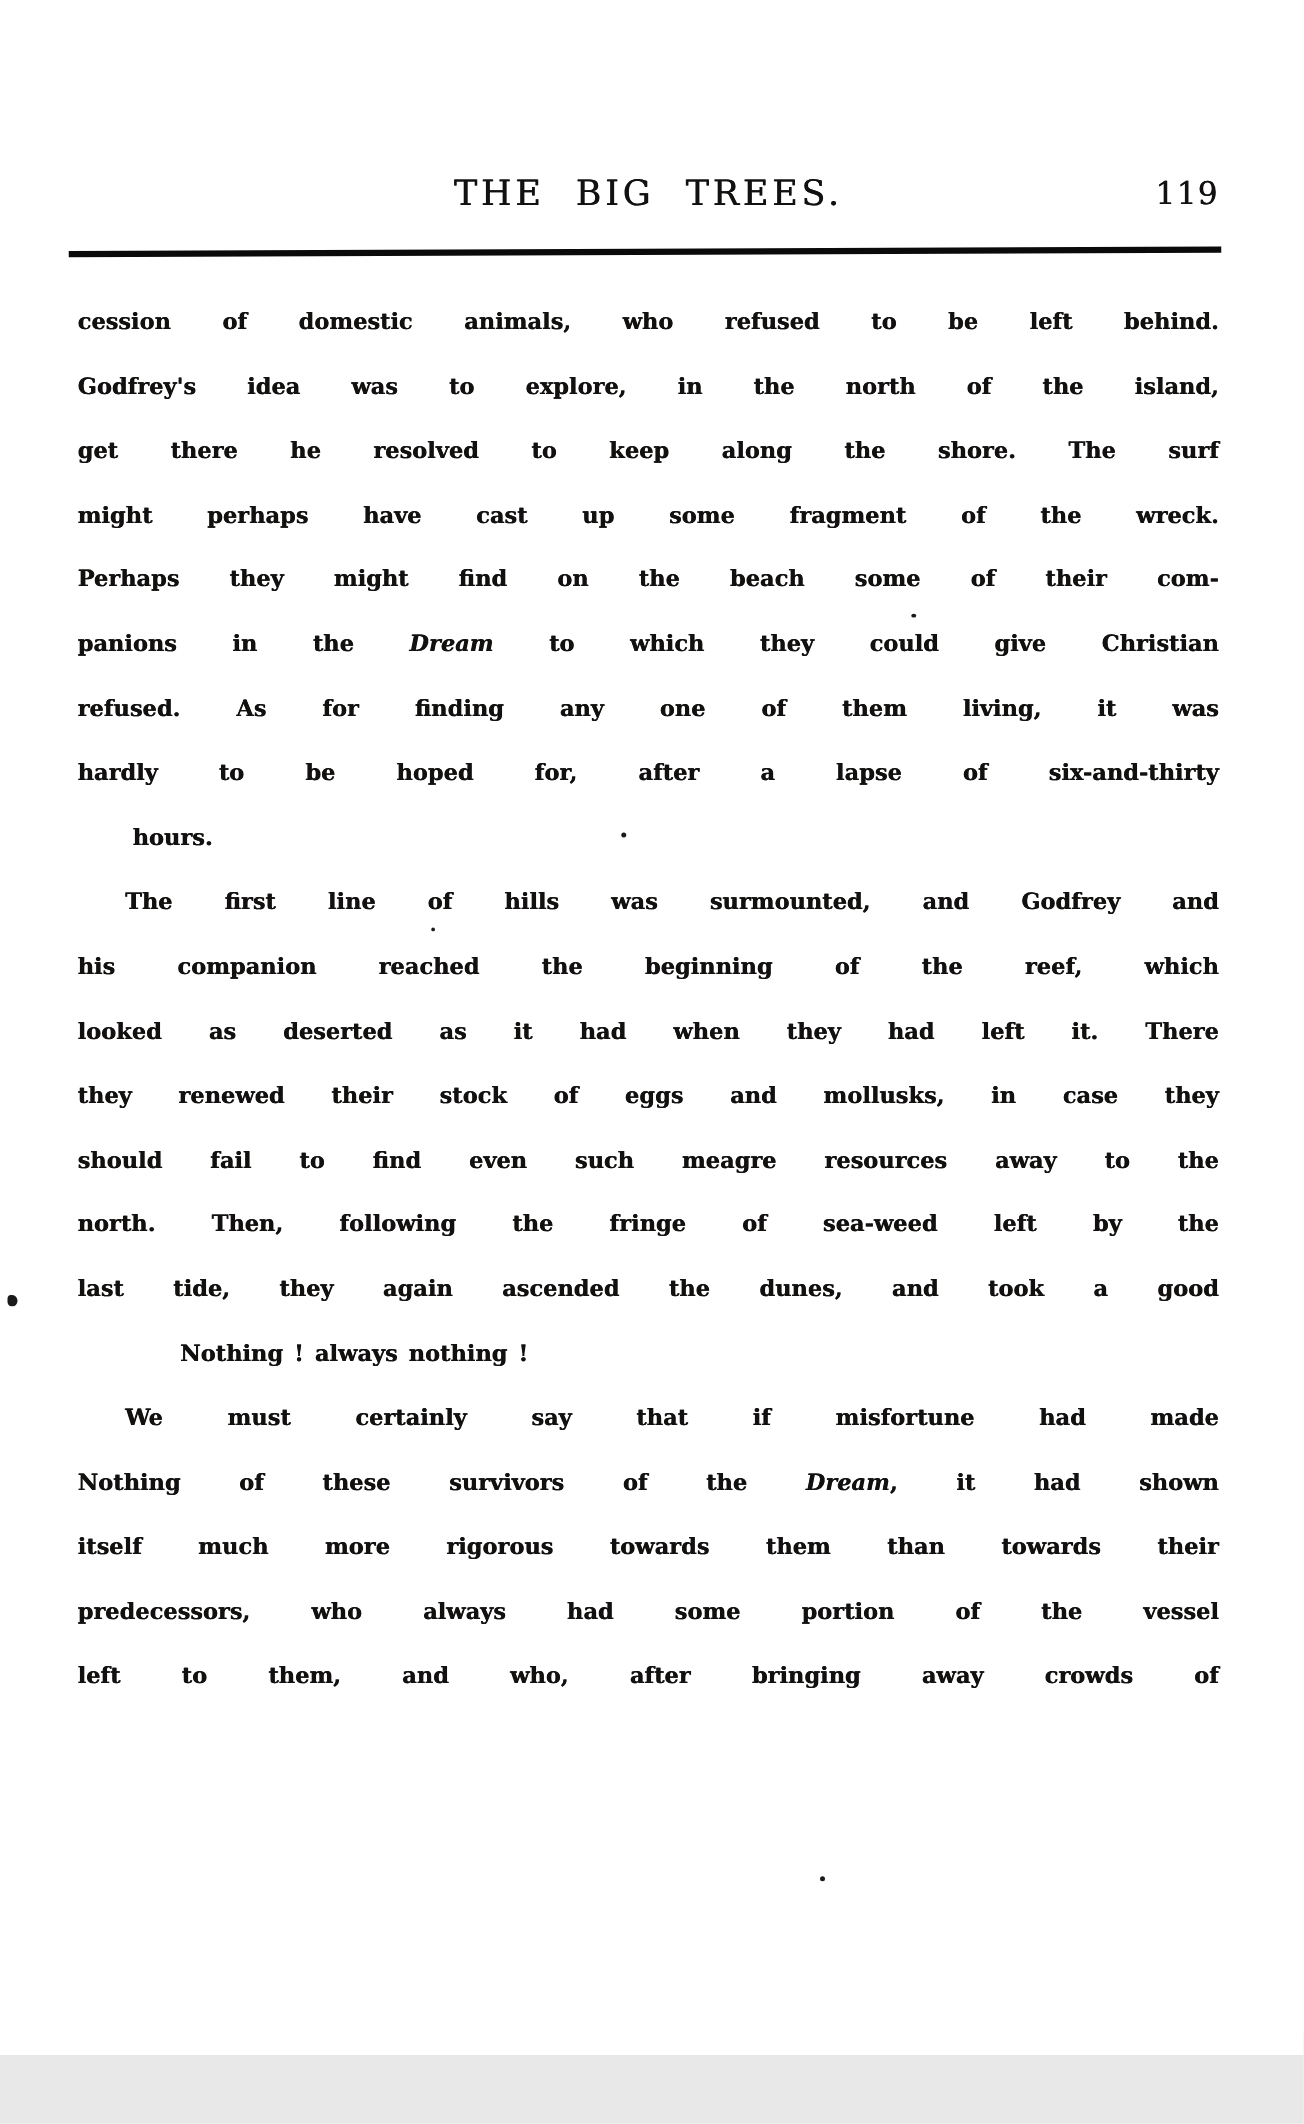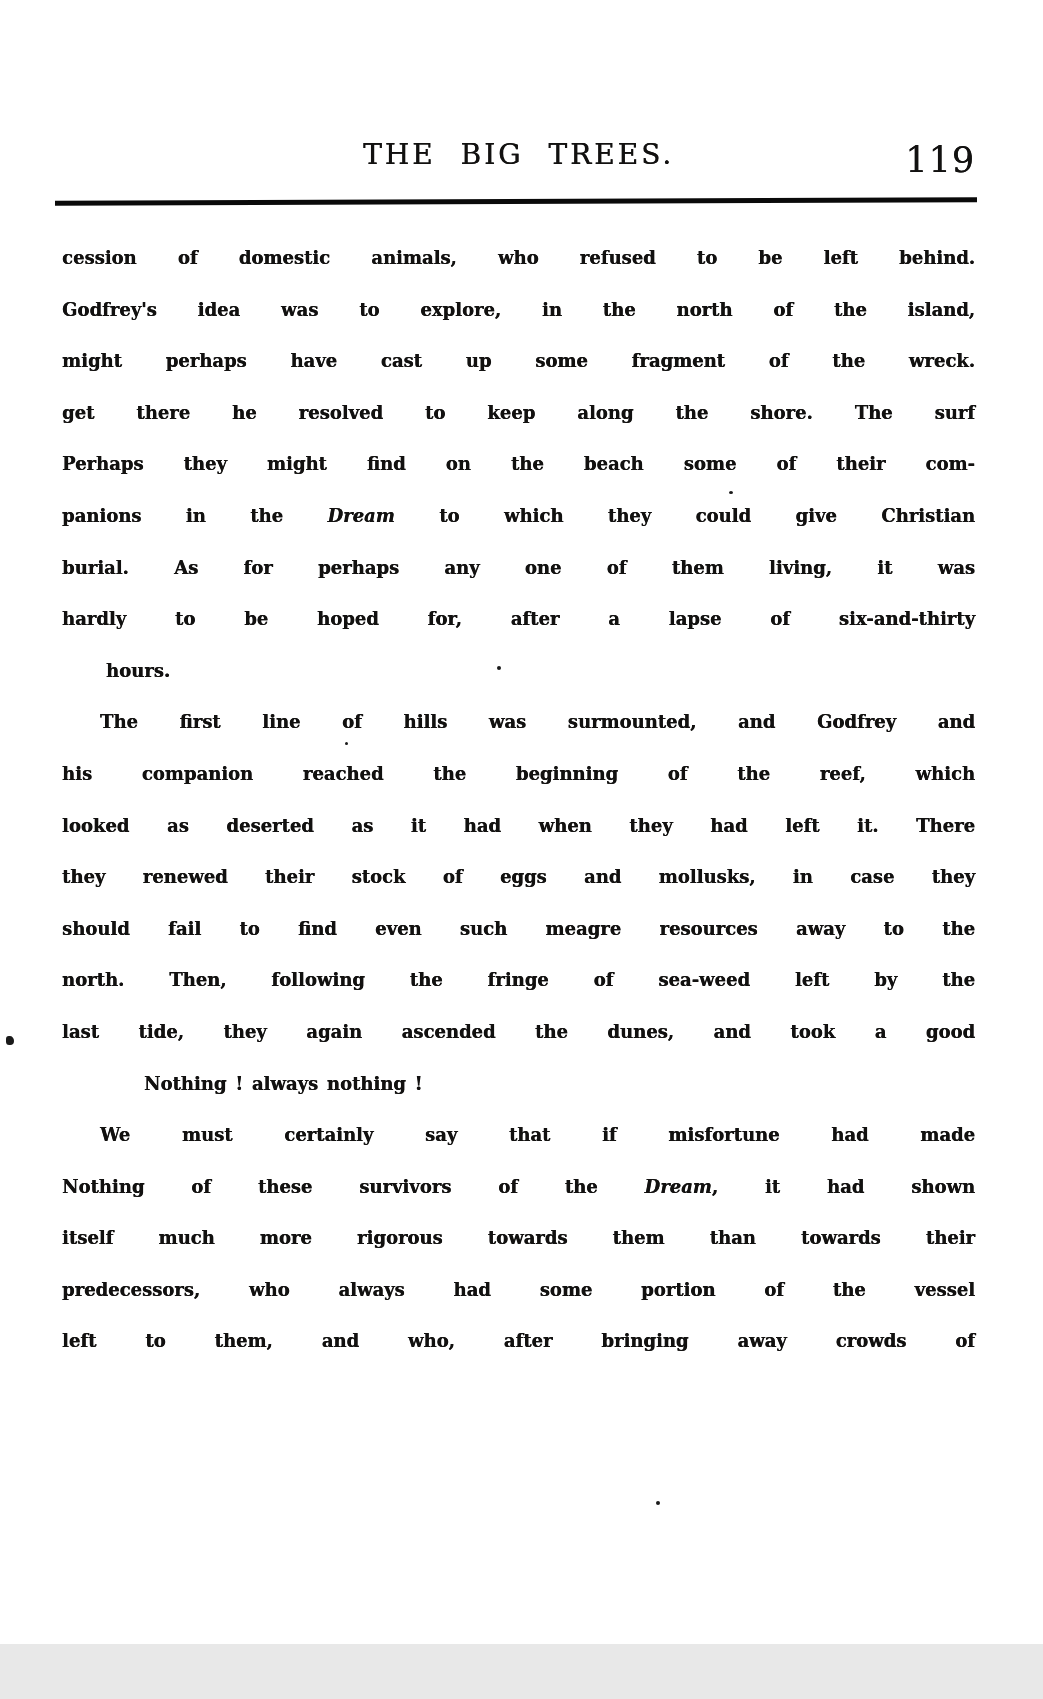--- a/index.html
+++ b/index.html
@@ -29,21 +29,21 @@
     font-size: 28px;
     letter-spacing: 3px;
     word-spacing: 13px;
     text-shadow: 0.45px 0 0 currentColor;
     white-space: nowrap;
   }
   .page-num {
     position: absolute;
     right: 0;
     top: 2px;
-    font-size: 35px;
+    font-size: 25px;
     letter-spacing: 1px;
     text-shadow: 0.4px 0 0 currentColor;
     font-variant-numeric: oldstyle-nums;
   }
   .rule {
     position: absolute;
     left: 55px;
     top: 199px;
     width: 922px;
     height: 5px;
@@ -90,25 +90,25 @@
   <div class="running-head">
     <span class="head-title">THE BIG TREES.</span>
     <span class="page-num">119</span>
   </div>
 
   <div class="rule"></div>
 
   <div class="text-block">
       <div class="line"><span>cession of domestic animals, who refused to be left behind.</span></div>
       <div class="line"><span>Godfrey's idea was to explore, in the north of the island,</span></div>
+      <div class="line"><span>get there he resolved to keep along the shore. The surf</span></div>
       <div class="line"><span>might perhaps have cast up some fragment of the wreck.</span></div>
-      <div class="line"><span>get there he resolved to keep along the shore. The surf</span></div>
       <div class="line"><span>Perhaps they might find on the beach some of their com-</span></div>
       <div class="line"><span>panions in the </span><span class="it">Dream</span><span> to which they could give Christian</span></div>
-      <div class="line"><span>burial. As for perhaps any one of them living, it was</span></div>
+      <div class="line"><span>refused. As for finding any one of them living, it was</span></div>
       <div class="line"><span>hardly to be hoped for, after a lapse of six-and-thirty</span></div>
       <div class="line last"><span>hours.</span></div>
       <div class="line indent"><span>The first line of hills was surmounted, and Godfrey and</span></div>
       <div class="line"><span>his companion reached the beginning of the reef, which</span></div>
       <div class="line"><span>looked as deserted as it had when they had left it. There</span></div>
       <div class="line"><span>they renewed their stock of eggs and mollusks, in case they</span></div>
       <div class="line"><span>should fail to find even such meagre resources away to the</span></div>
       <div class="line"><span>north. Then, following the fringe of sea-weed left by the</span></div>
       <div class="line"><span>last tide, they again ascended the dunes, and took a good</span></div>
       <div class="line last indent"><span>Nothing ! always nothing !</span></div>

